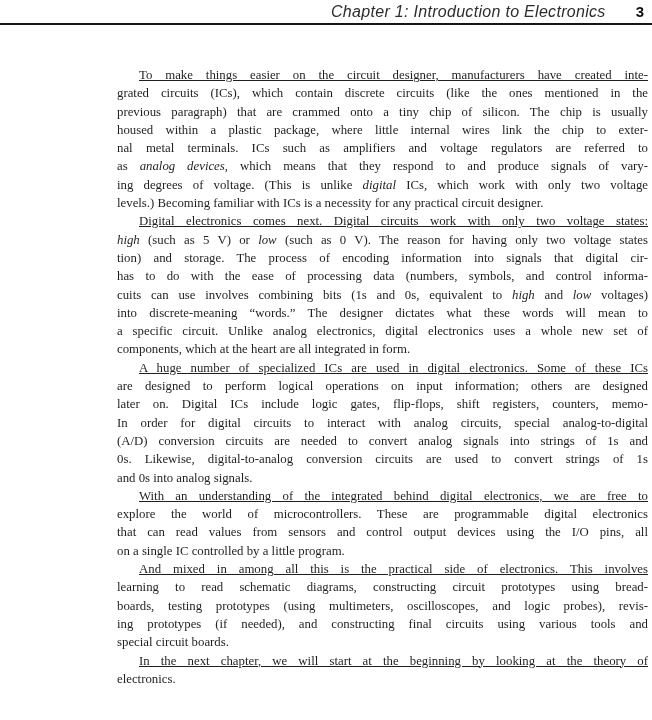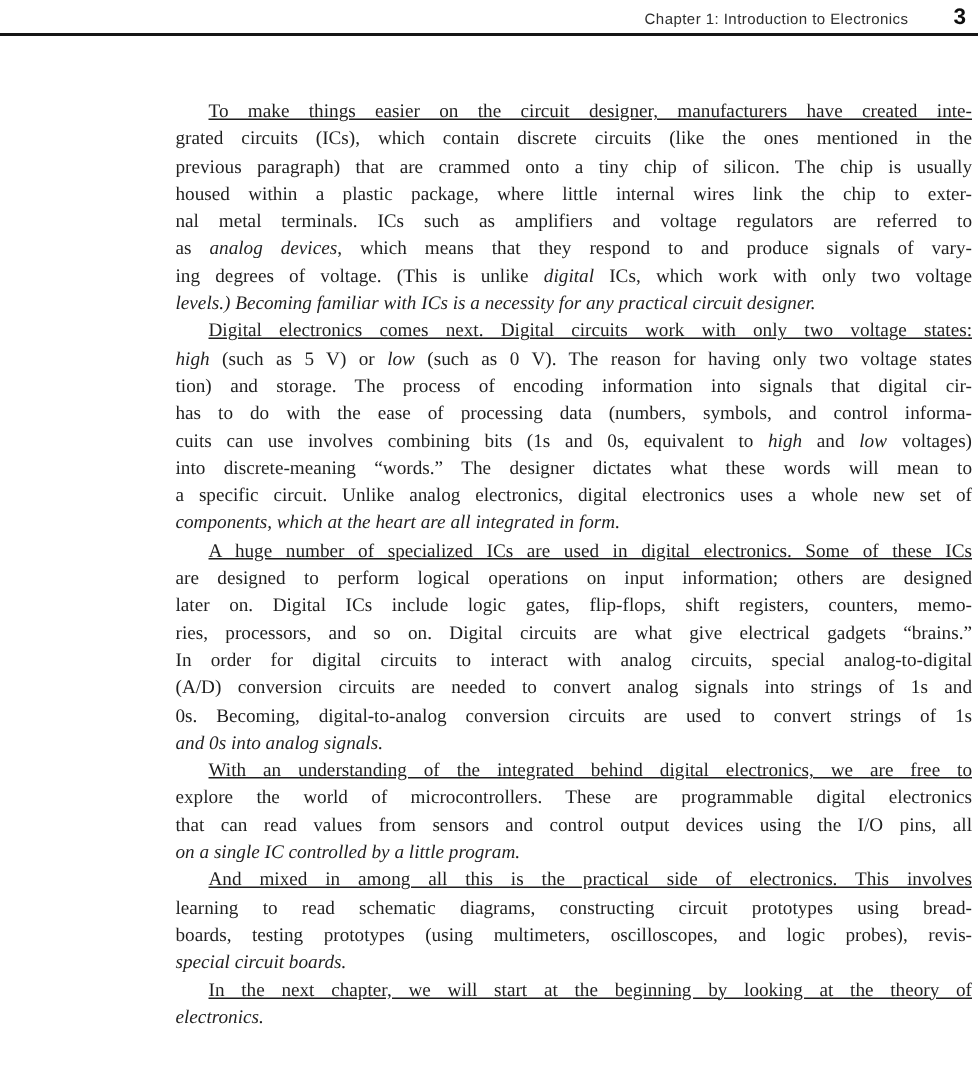--- a/index.html
+++ b/index.html
@@ -14,23 +14,24 @@
   }
   .running-head {
     display: flex;
     justify-content: flex-end;
     align-items: baseline;
     gap: 30px;
     padding: 3px 8px 0 0;
     font-family: "Liberation Sans", sans-serif;
   }
   .chapter-title {
-    font-size: 10px;
+    font-size: 16px;
     letter-spacing: 0.3px;
     color: #2d2d2d;
+    font-style: italic;
   }
   .page-number {
     font-size: 15px;
     font-weight: bold;
     color: #0e0e0e;
   }
   .head-rule {
     height: 0;
     border-bottom: 2px solid #161616;
     margin-top: 2px;
@@ -41,21 +42,21 @@
     font-size: 12.8px;
     line-height: 18.3px;
   }
   .line {
     height: 18.3px;
     overflow: hidden;
     text-align: justify;
     text-align-last: justify;
     text-justify: inter-word;
   }
-  .line.last { text-align-last: left; font-style: italic; }
+  .line.last { text-align-last: left; }
   .line.first { text-indent: 22px; text-decoration: underline; }
   .line em { font-style: italic; }
 </style>
 </head>
 <body>
 
 <div class="page">
   <div class="running-head">
     <span class="chapter-title">Chapter 1: Introduction to Electronics</span>
     <span class="page-number">3</span>
@@ -74,29 +75,29 @@
       <div class="line"><em>high</em><span> (such as 5 V) or </span><em>low</em><span> (such as 0 V). The reason for having only two voltage states</span></div>
       <div class="line"><span>tion) and storage. The process of encoding information into signals that digital cir-</span></div>
       <div class="line"><span>has to do with the ease of processing data (numbers, symbols, and control informa-</span></div>
       <div class="line"><span>cuits can use involves combining bits (1s and 0s, equivalent to </span><em>high</em><span> and </span><em>low</em><span> voltages)</span></div>
       <div class="line"><span>into discrete-meaning “words.” The designer dictates what these words will mean to</span></div>
       <div class="line"><span>a specific circuit. Unlike analog electronics, digital electronics uses a whole new set of</span></div>
       <div class="line last"><span>components, which at the heart are all integrated in form.</span></div>
       <div class="line first"><span>A huge number of specialized ICs are used in digital electronics. Some of these ICs</span></div>
       <div class="line"><span>are designed to perform logical operations on input information; others are designed</span></div>
       <div class="line"><span>later on. Digital ICs include logic gates, flip-flops, shift registers, counters, memo-</span></div>
-      <div class="line"><span>ries, processors, and so on. Digital circuits are what give electrical gadgets “brains.”</span></div>
       <div class="line"><span>In order for digital circuits to interact with analog circuits, special analog-to-digital</span></div>
       <div class="line"><span>(A/D) conversion circuits are needed to convert analog signals into strings of 1s and</span></div>
-      <div class="line"><span>0s. Becoming, digital-to-analog conversion circuits are used to convert strings of 1s</span></div>
+      <div class="line"><span>0s. Likewise, digital-to-analog conversion circuits are used to convert strings of 1s</span></div>
       <div class="line last"><span>and 0s into analog signals.</span></div>
       <div class="line first"><span>With an understanding of the integrated behind digital electronics, we are free to</span></div>
       <div class="line"><span>explore the world of microcontrollers. These are programmable digital electronics</span></div>
       <div class="line"><span>that can read values from sensors and control output devices using the I/O pins, all</span></div>
       <div class="line last"><span>on a single IC controlled by a little program.</span></div>
       <div class="line first"><span>And mixed in among all this is the practical side of electronics. This involves</span></div>
       <div class="line"><span>learning to read schematic diagrams, constructing circuit prototypes using bread-</span></div>
       <div class="line"><span>boards, testing prototypes (using multimeters, oscilloscopes, and logic probes), revis-</span></div>
+      <div class="line"><span>ing prototypes (if needed), and constructing final circuits using various tools and</span></div>
       <div class="line last"><span>special circuit boards.</span></div>
       <div class="line first"><span>In the next chapter, we will start at the beginning by looking at the theory of</span></div>
       <div class="line last"><span>electronics.</span></div>
     </div>
 </div>
 
 </body></html>

